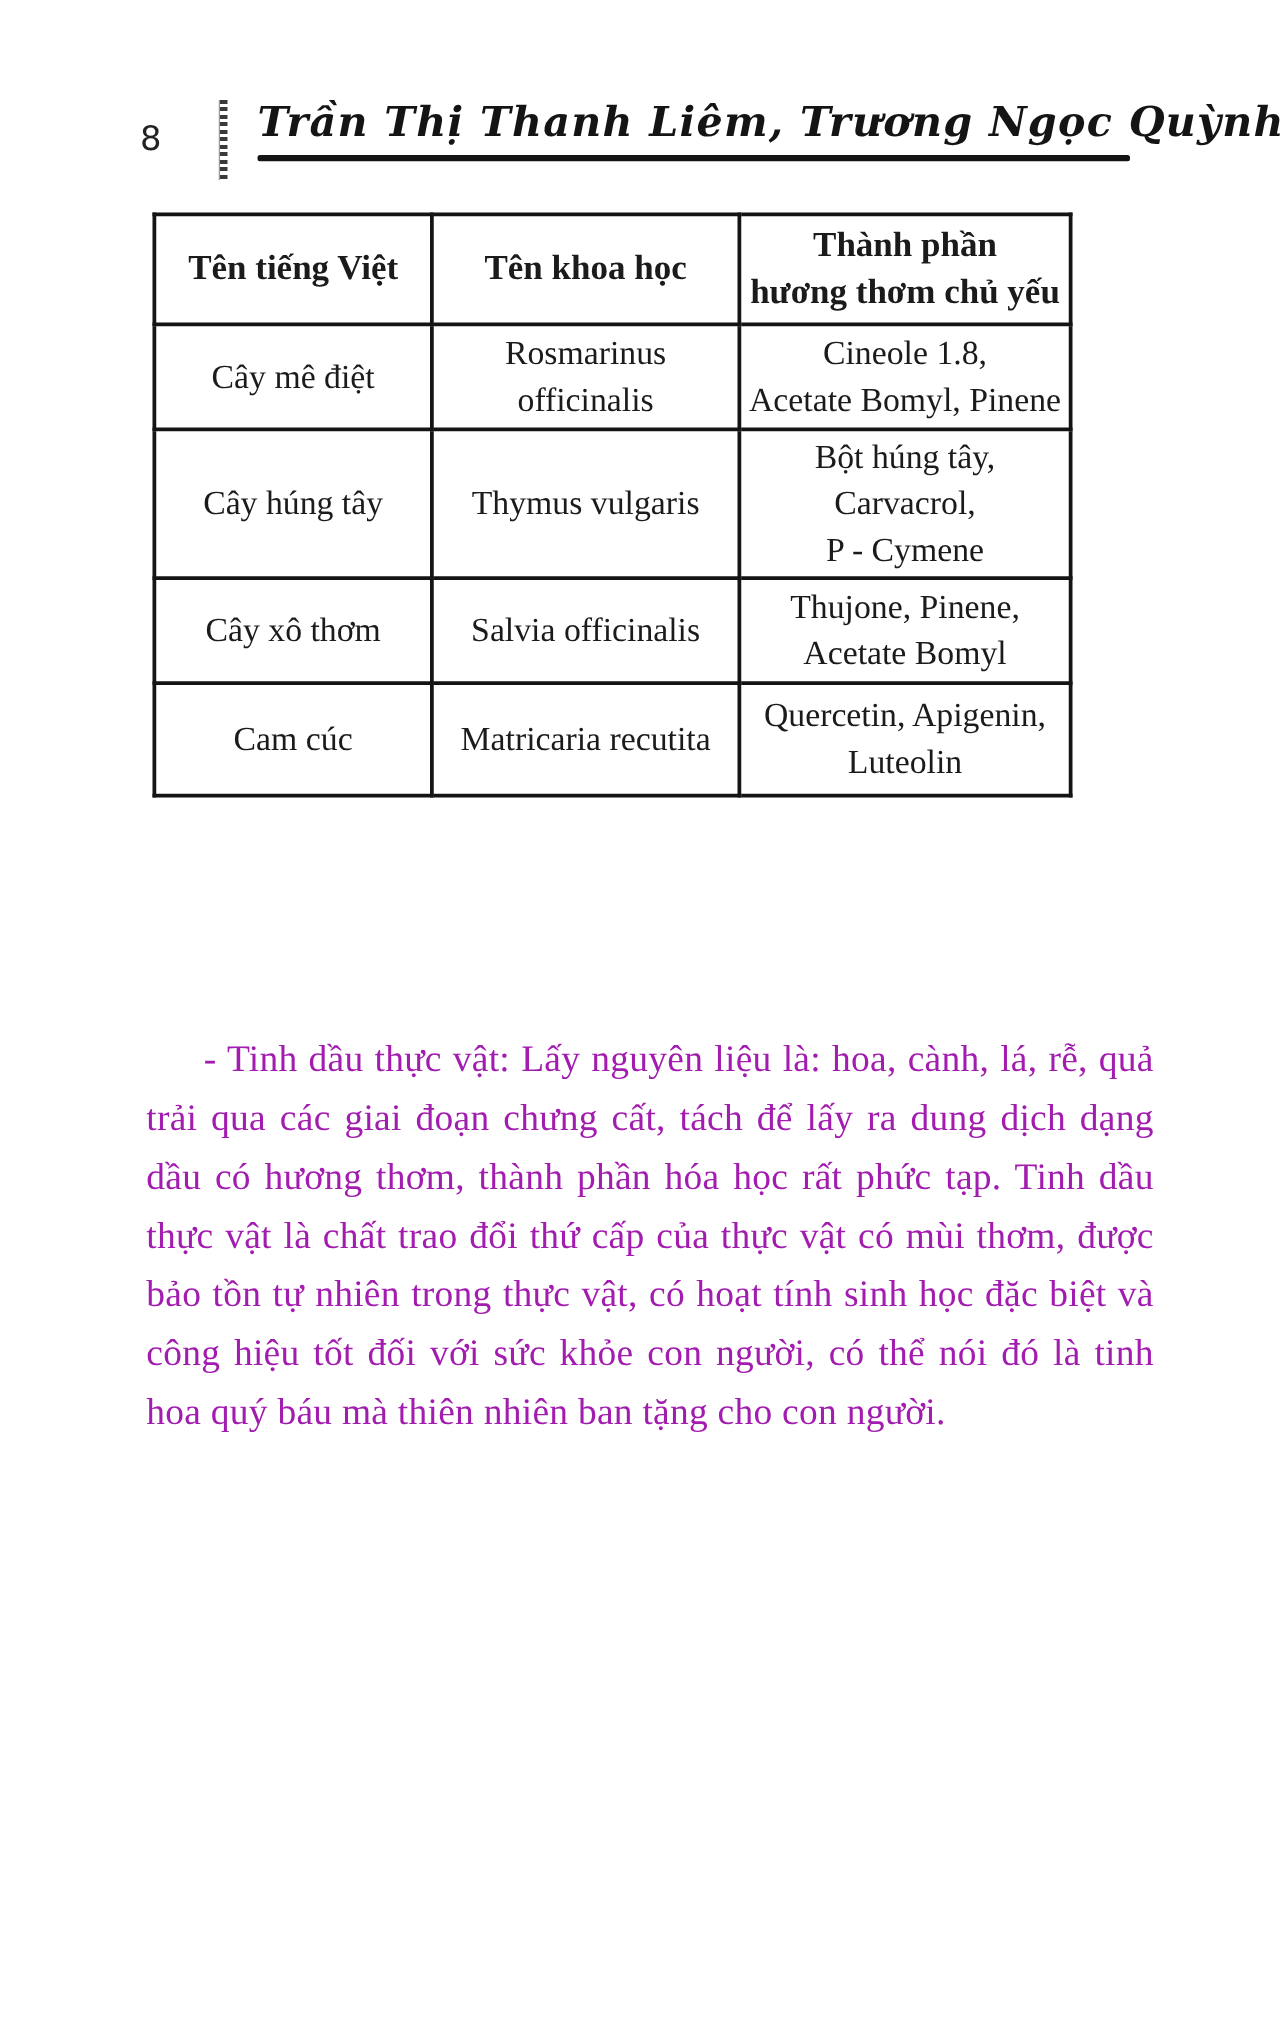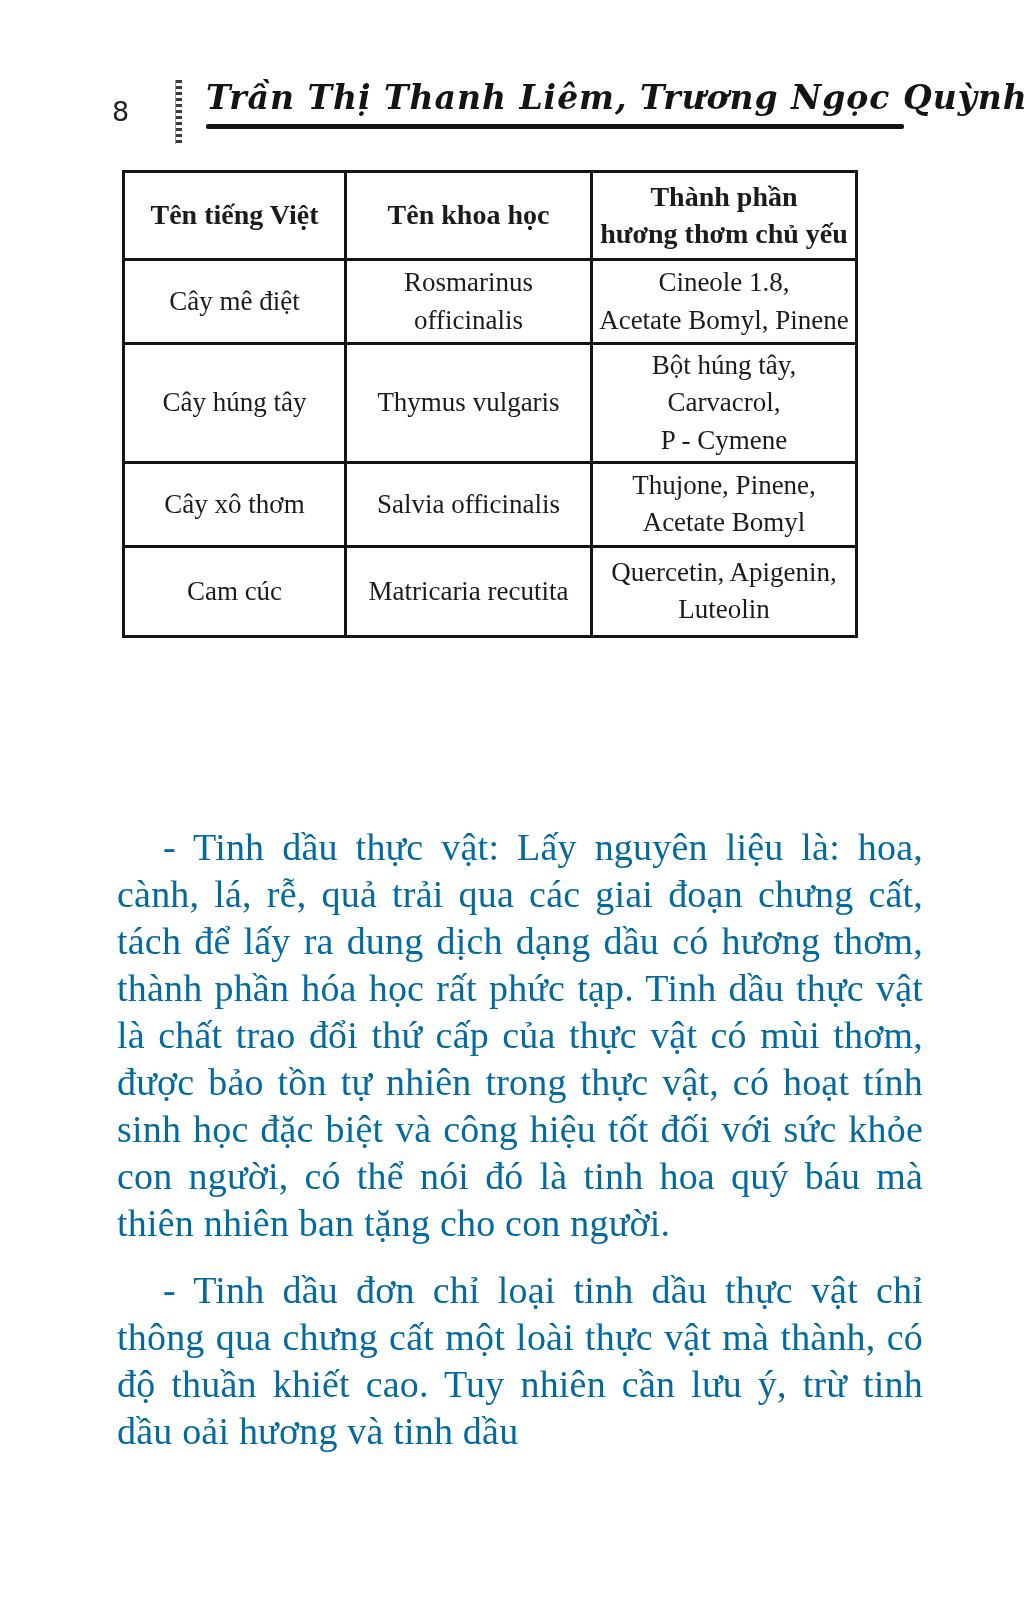--- a/index.html
+++ b/index.html
@@ -79,25 +79,25 @@
   tr.h-r3 { height: 118px; }
   tr.h-r4 { height: 84px; margin-top: 32px; }
   tr.h-r5 { height: 84px; }
   tr.h-r6 { height: 90px; }
 
   
   .bodytext {
     position: absolute;
     left: 117px; top: 824px;
     width: 806px;
-    font-size: 38px;
+    font-size: 30px;
     line-height: 47px;
     text-align: justify;
     letter-spacing: 0.2px;
-    color: #0369a1;
+    color: #a21caf;
   }
   .bodytext p { margin: 0 0 20px 0; text-indent: 46px; }
 </style>
 </head>
 <body>
 
 <div class="page">
 
   <div class="page-number">8</div>
   <div class="ornament"></div>
@@ -145,16 +145,15 @@
         <td>Cam cúc</td>
         <td>Matricaria recutita</td>
         <td>Quercetin, Apigenin,
 Luteolin</td>
       </tr>
     </tbody>
   </table>
 
   <div class="bodytext">
     <p>- Tinh dầu thực vật: Lấy nguyên liệu là: hoa, cành, lá, rễ, quả trải qua các giai đoạn chưng cất, tách để lấy ra dung dịch dạng dầu có hương thơm, thành phần hóa học rất phức tạp. Tinh dầu thực vật là chất trao đổi thứ cấp của thực vật có mùi thơm, được bảo tồn tự nhiên trong thực vật, có hoạt tính sinh học đặc biệt và công hiệu tốt đối với sức khỏe con người, có thể nói đó là tinh hoa quý báu mà thiên nhiên ban tặng cho con người.</p>
-    <p>- Tinh dầu đơn chỉ loại tinh dầu thực vật chỉ thông qua chưng cất một loài thực vật mà thành, có độ thuần khiết cao. Tuy nhiên cần lưu ý, trừ tinh dầu oải hương và tinh dầu</p>
   </div>
 
 </div>
 
 </body></html>

